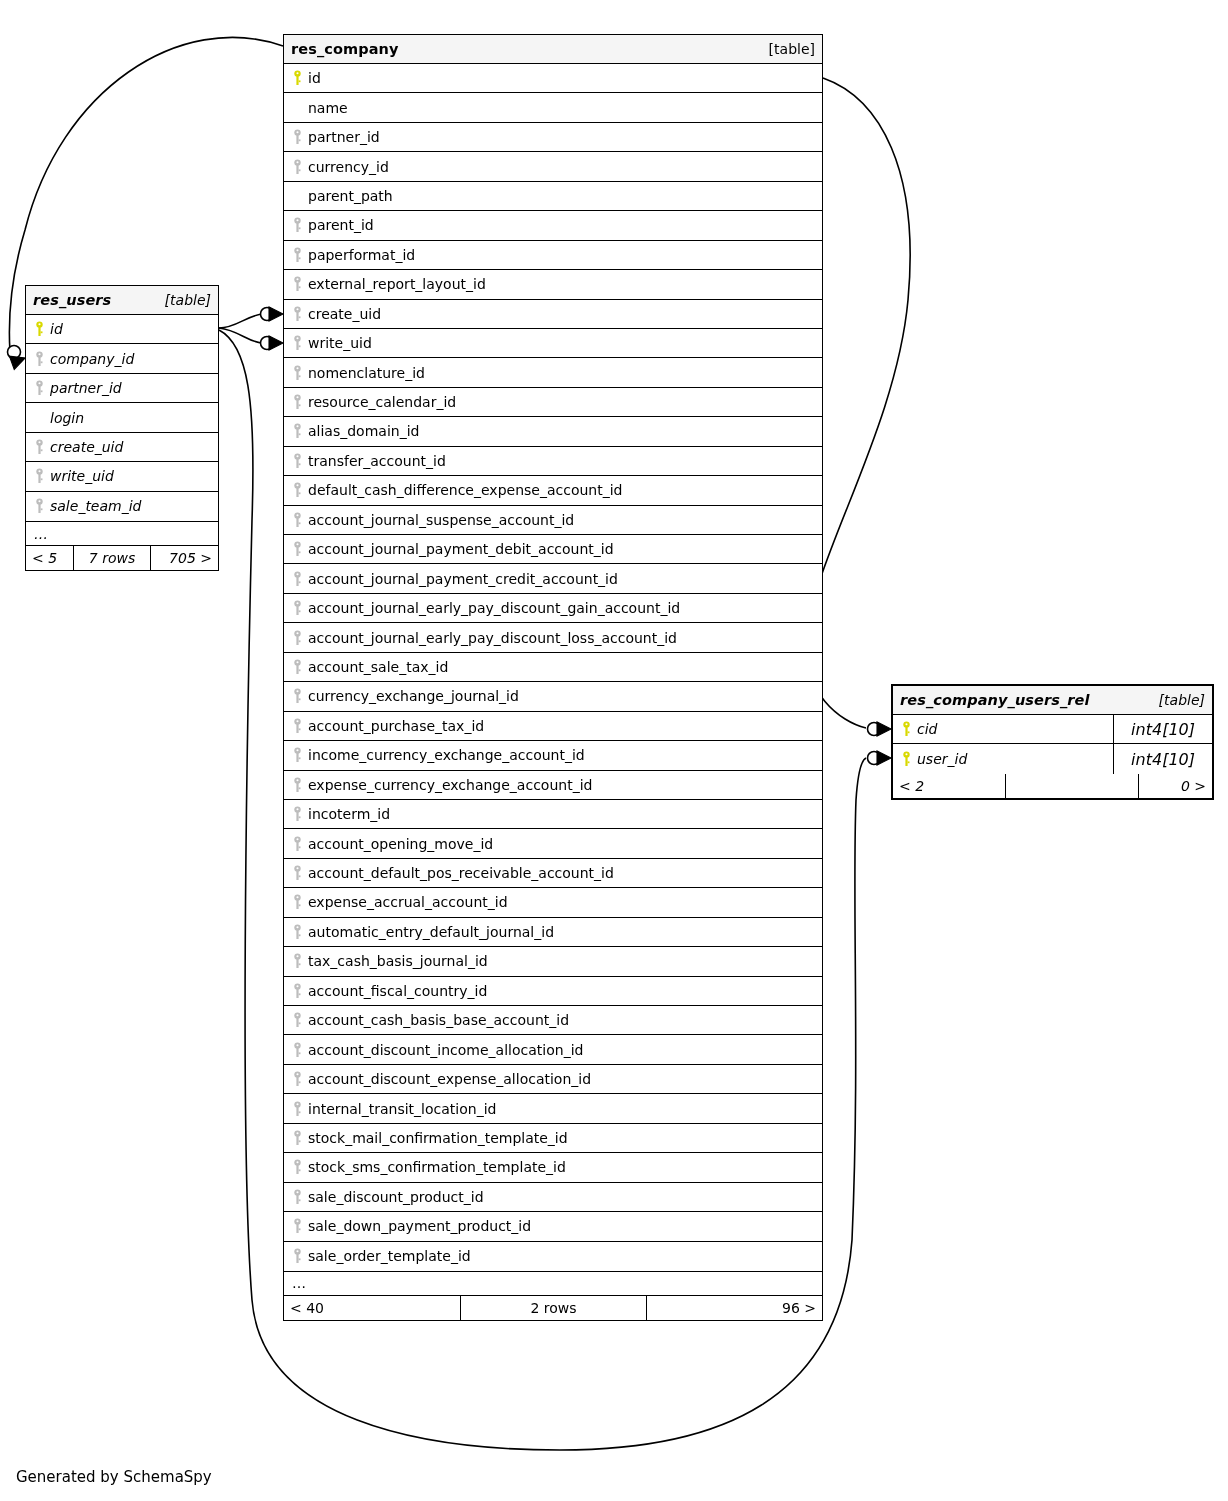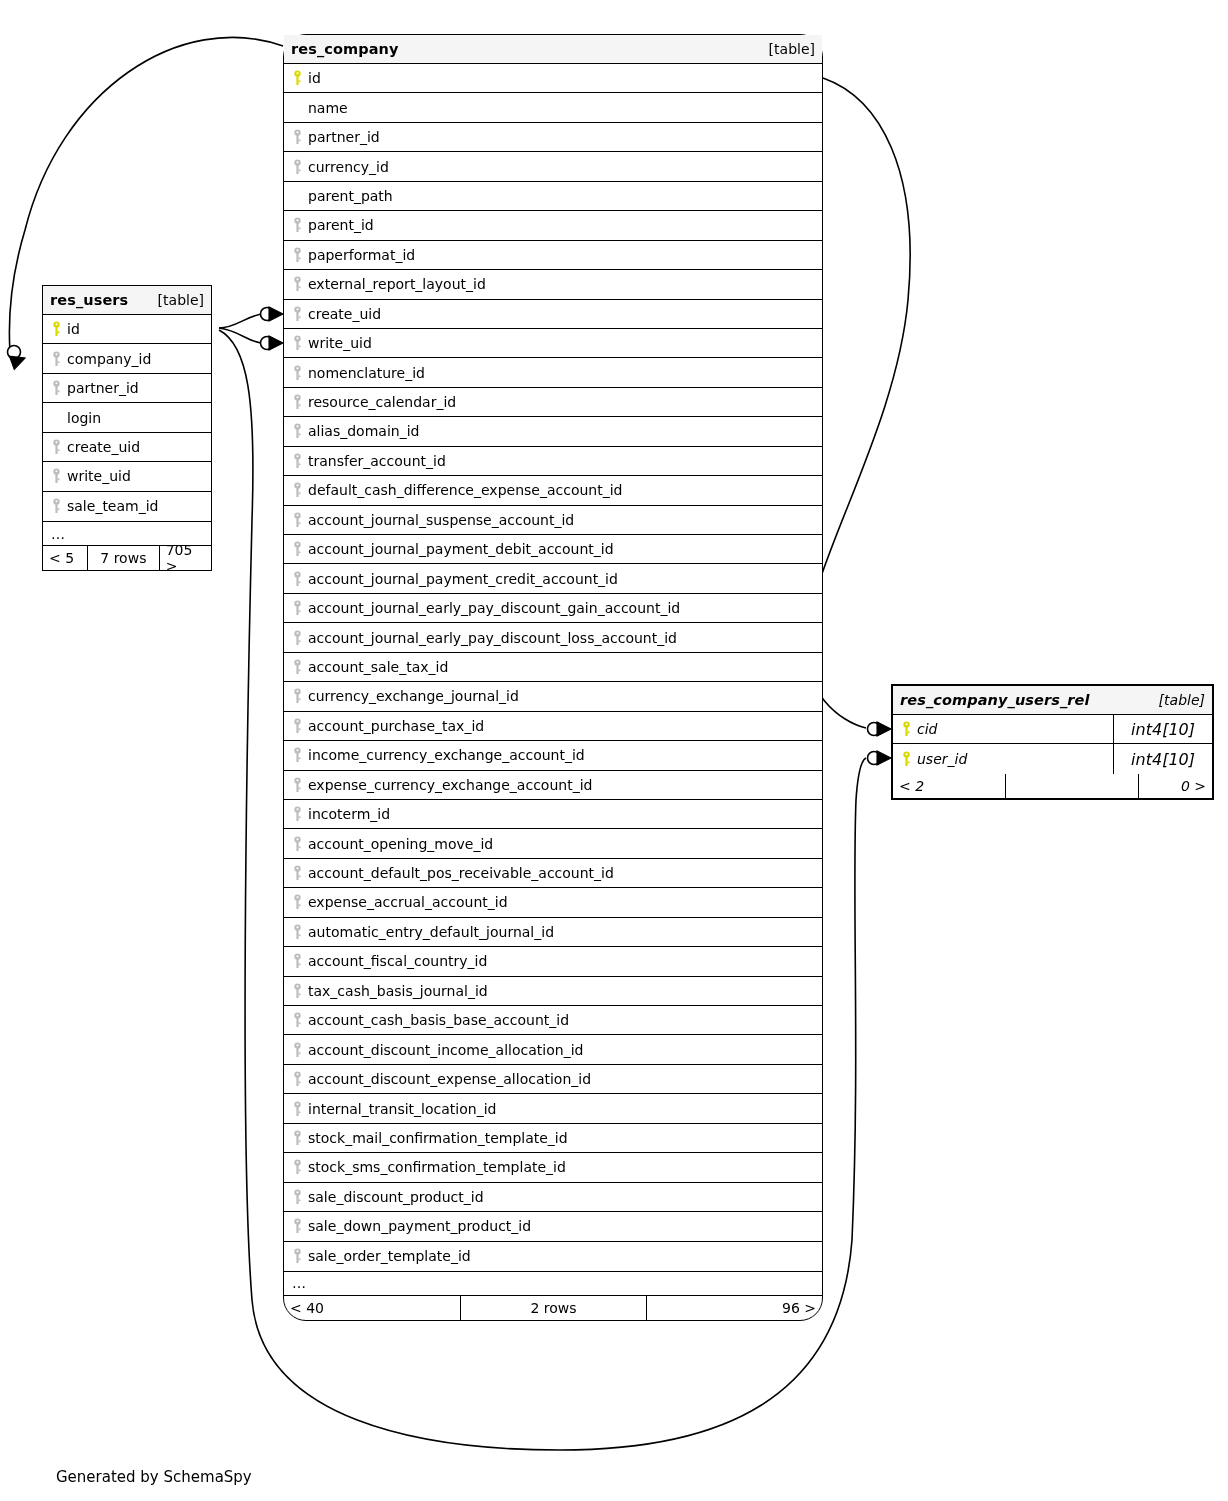--- a/index.html
+++ b/index.html
@@ -145,45 +145,44 @@
   .key-spacer {
     width: 11px;
     flex: 0 0 11px;
   }
 
   
   #tbl-res-company {
     left: 283px;
     top: 34px;
     width: 540px;
-    border-radius: 23px;
   }
   #tbl-res-users {
-    left: 42px;
+    left: 25px;
     top: 285px;
-    width: 170px;
+    width: 194px;
+    font-style: italic;
   }
   #tbl-res-company-users-rel {
     left: 891px;
     top: 684px;
     width: 323px;
     font-style: italic;
   }
 
   #tbl-res-company .col-row { width: 100%; }
   #tbl-res-users  .col-row { width: 100%; }
 
   #tbl-res-company-users-rel .col-name { flex: 1 1 auto; }
 
   .credit {
     position: absolute;
     left: 16px;
     top: 1468px;
     font-size: 15px;
-    margin-left: 40px;
   }
 </style>
 </head>
 <body>
 
 <div id="canvas">
 
   <svg class="edges" viewBox="0 0 1228 1501">
     <defs>
       <g id="crowfoot">
@@ -490,30 +489,30 @@
           </svg>
           <span class="col-name">automatic_entry_default_journal_id</span>
         </div>
         <div class="col-row">
           <svg class="key-ico" viewBox="0 0 11 16">
             <circle cx="5.5" cy="3.6" r="3.2" fill="#bdbdbd"></circle>
             <rect x="4.4" y="6" width="2.2" height="9" fill="#bdbdbd"></rect>
             <rect x="6.6" y="10.4" width="1.9" height="1.8" fill="#bdbdbd"></rect>
             <circle cx="5.5" cy="3.3" r="1.05" fill="#ffffff"></circle>
           </svg>
+          <span class="col-name">tax_cash_basis_journal_id</span>
+        </div>
+        <div class="col-row">
+          <svg class="key-ico" viewBox="0 0 11 16">
+            <circle cx="5.5" cy="3.6" r="3.2" fill="#bdbdbd"></circle>
+            <rect x="4.4" y="6" width="2.2" height="9" fill="#bdbdbd"></rect>
+            <rect x="6.6" y="10.4" width="1.9" height="1.8" fill="#bdbdbd"></rect>
+            <circle cx="5.5" cy="3.3" r="1.05" fill="#ffffff"></circle>
+          </svg>
           <span class="col-name">account_fiscal_country_id</span>
-        </div>
-        <div class="col-row">
-          <svg class="key-ico" viewBox="0 0 11 16">
-            <circle cx="5.5" cy="3.6" r="3.2" fill="#bdbdbd"></circle>
-            <rect x="4.4" y="6" width="2.2" height="9" fill="#bdbdbd"></rect>
-            <rect x="6.6" y="10.4" width="1.9" height="1.8" fill="#bdbdbd"></rect>
-            <circle cx="5.5" cy="3.3" r="1.05" fill="#ffffff"></circle>
-          </svg>
-          <span class="col-name">tax_cash_basis_journal_id</span>
         </div>
         <div class="col-row">
           <svg class="key-ico" viewBox="0 0 11 16">
             <circle cx="5.5" cy="3.6" r="3.2" fill="#bdbdbd"></circle>
             <rect x="4.4" y="6" width="2.2" height="9" fill="#bdbdbd"></rect>
             <rect x="6.6" y="10.4" width="1.9" height="1.8" fill="#bdbdbd"></rect>
             <circle cx="5.5" cy="3.3" r="1.05" fill="#ffffff"></circle>
           </svg>
           <span class="col-name">account_cash_basis_base_account_id</span>
         </div>

